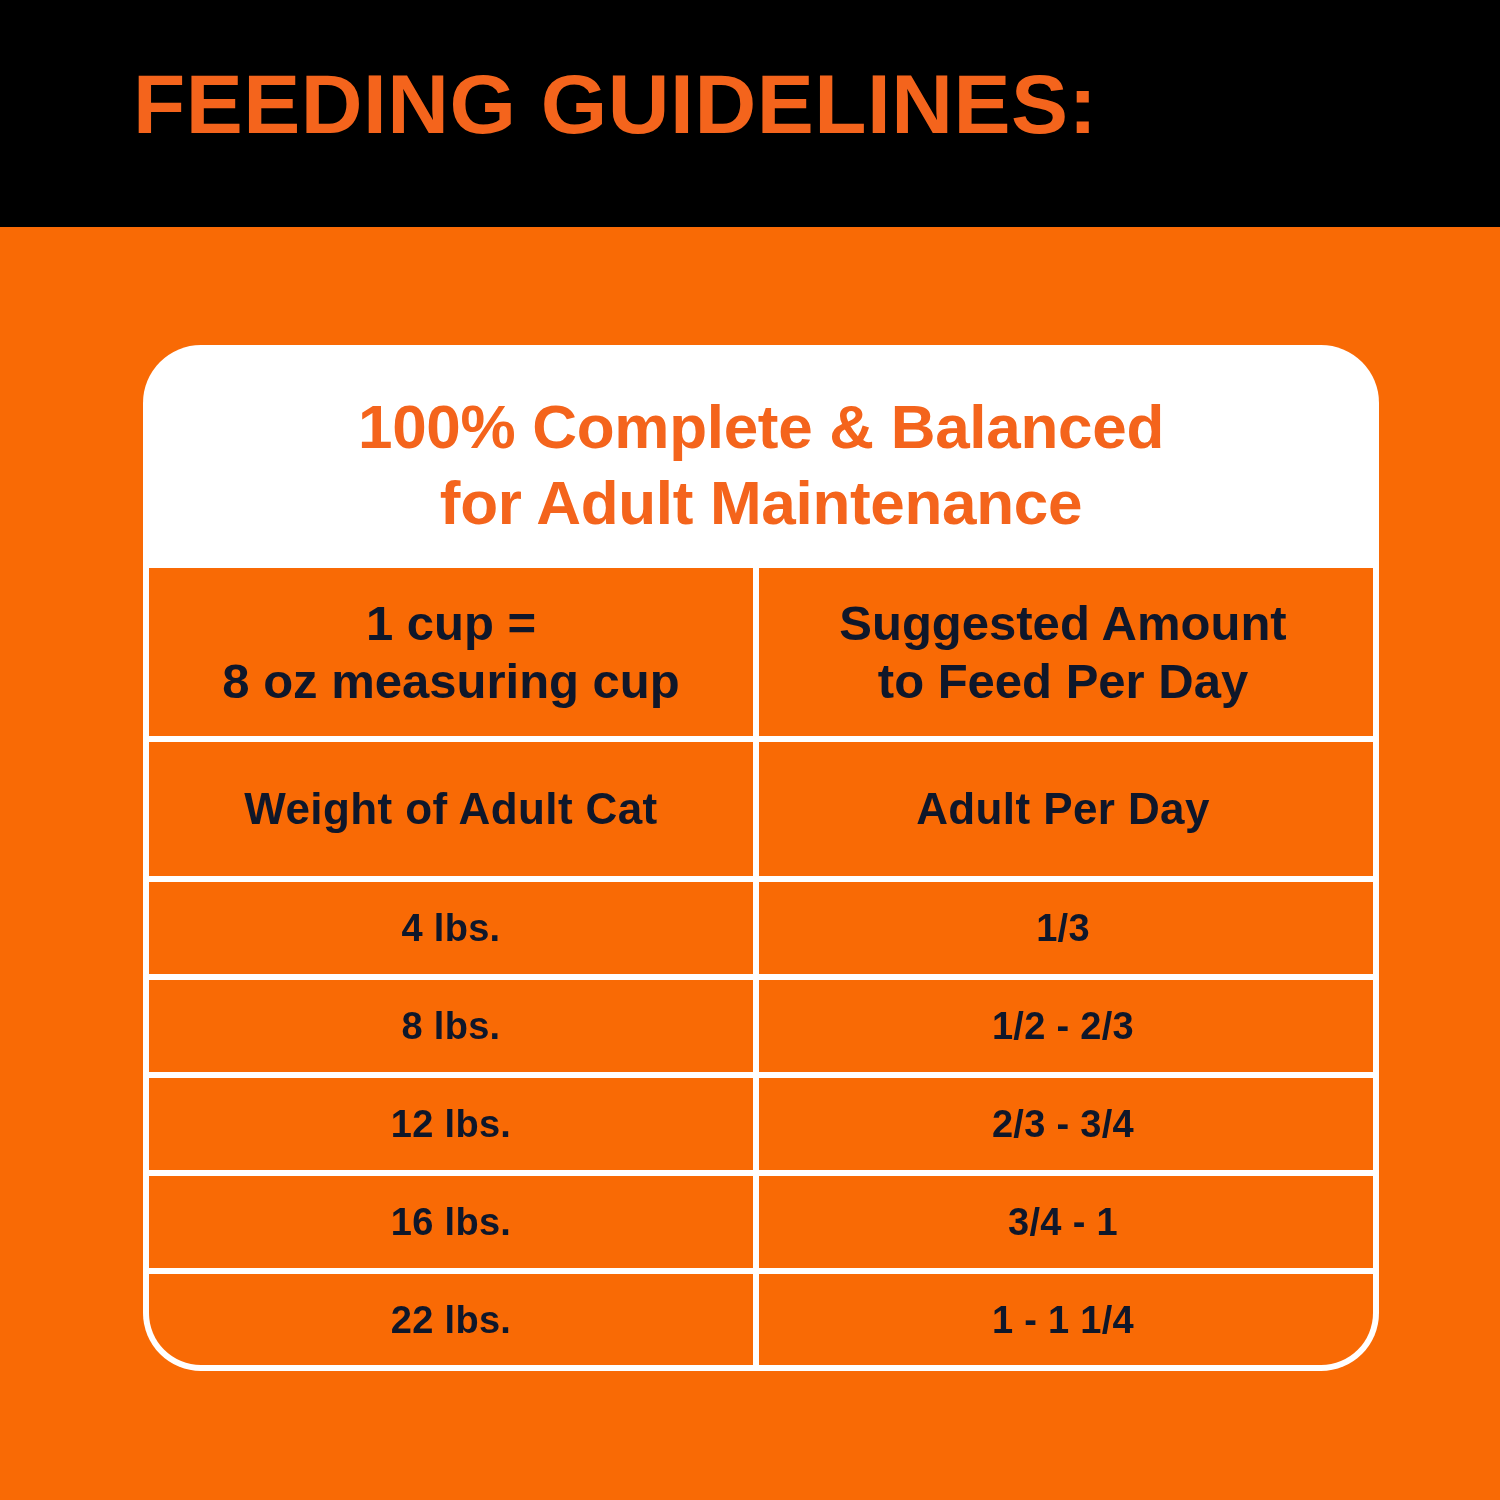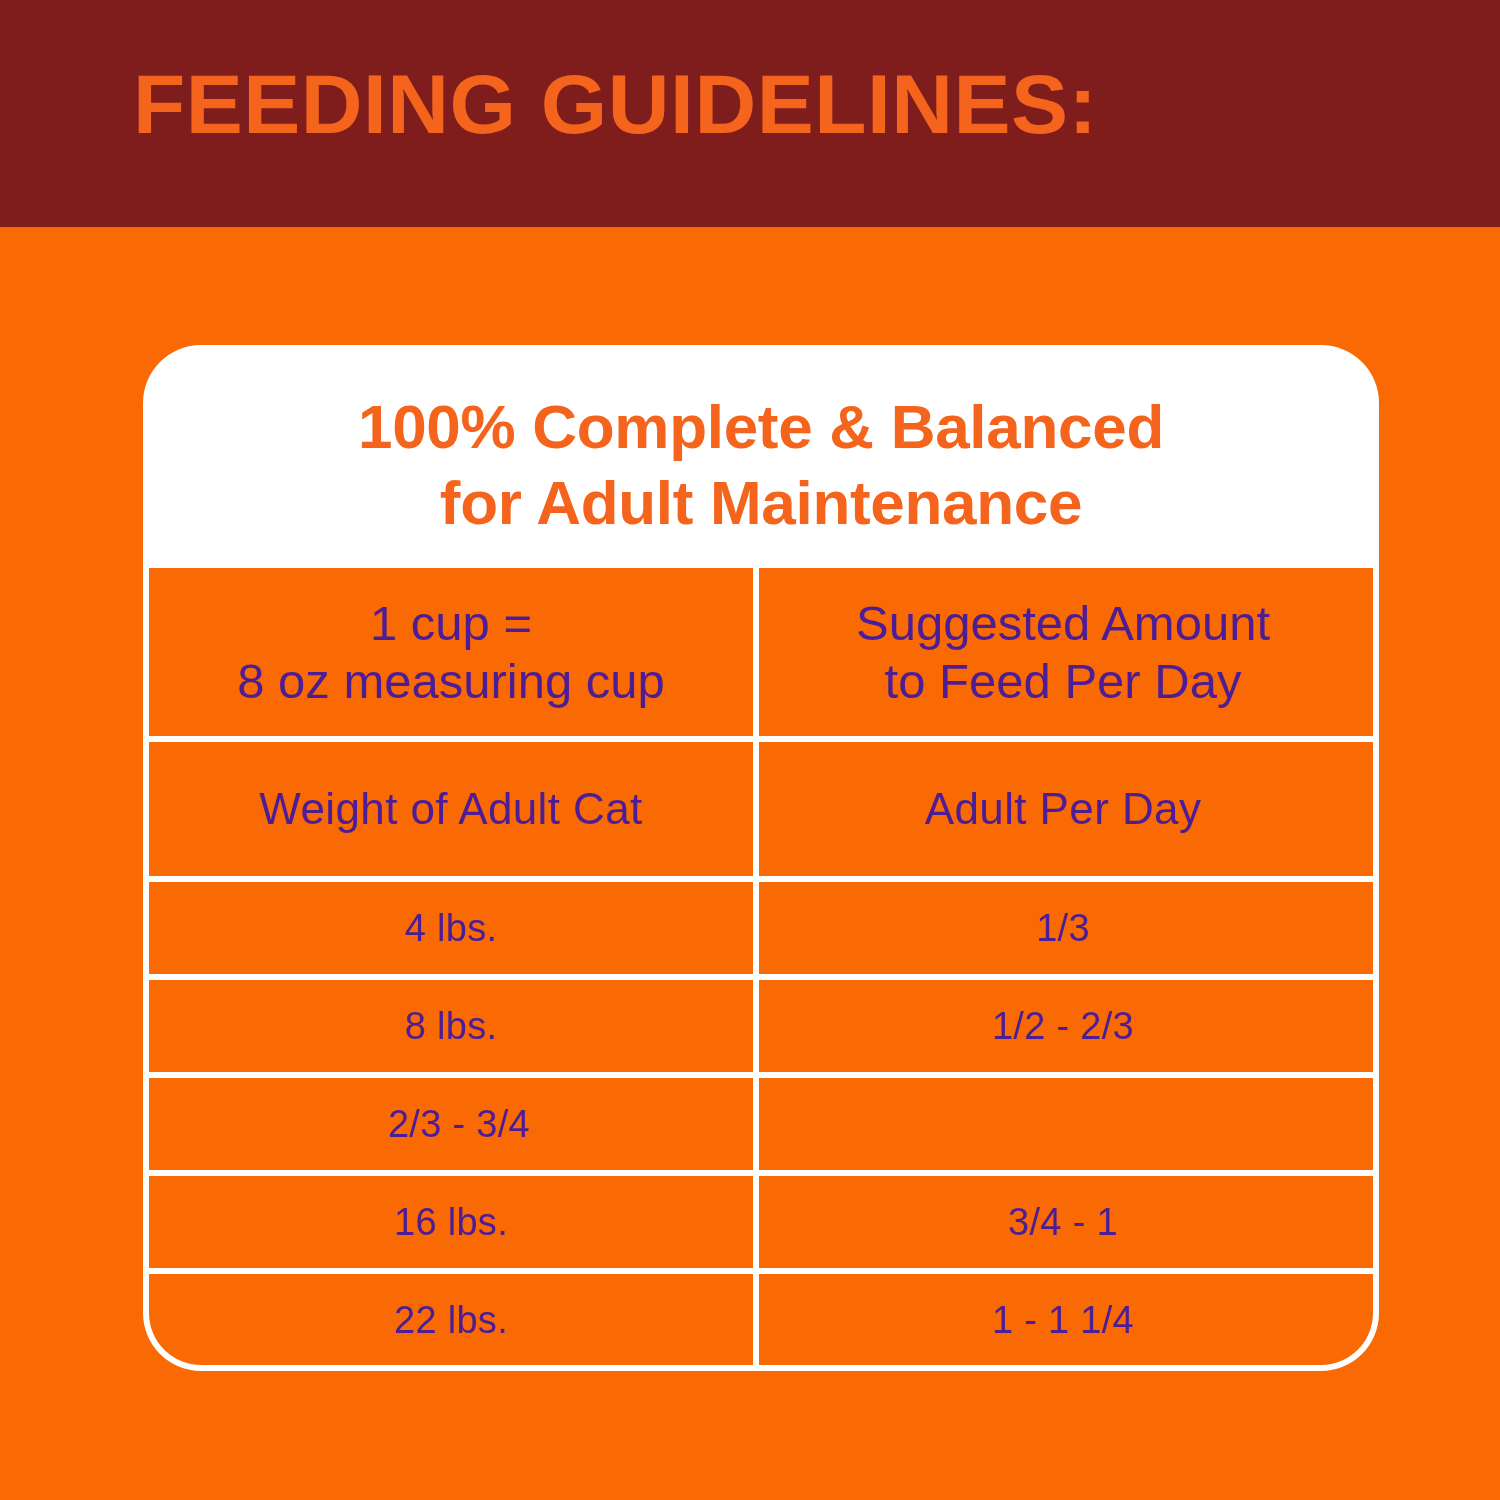--- a/index.html
+++ b/index.html
@@ -22,21 +22,21 @@
     background: #ffffff;
   }
 
   
   .top-banner {
     position: absolute;
     left: 0;
     top: 0;
     width: 1500px;
     height: 227px;
-    background: #7f1d1d;
+    background: #000000;
     box-sizing: border-box;
   }
   .banner-title {
     position: absolute;
     left: 133px;
     top: 58px;
     font-family: "Liberation Sans Narrow", "Liberation Sans", sans-serif;
     font-weight: bold;
     font-size: 83px;
     line-height: 94px;
@@ -112,23 +112,23 @@
     width: 1224px;
     display: flex;
     box-sizing: border-box;
   }
   .tcell {
     display: flex;
     align-items: center;
     justify-content: center;
     text-align: center;
     box-sizing: border-box;
-    color: #4c1d95;
+    color: #0f172a;
     font-family: "Liberation Sans Narrow", "Liberation Sans", sans-serif;
-    font-weight: normal;
+    font-weight: bold;
   }
   .tcell.left  { width: 604px; }
   .tcell.right { width: 620px; }
 
   
   .rule-h {
     position: absolute;
     left: 0;
     width: 1224px;
     height: 6px;
@@ -215,20 +215,21 @@
 
       <div class="trow row-data" id="row-d0">
         <div class="tcell left">4 lbs.</div>
         <div class="tcell right">1/3</div>
       </div>
       <div class="trow row-data" id="row-d1">
         <div class="tcell left">8 lbs.</div>
         <div class="tcell right">1/2 - 2/3</div>
       </div>
       <div class="trow row-data" id="row-d2">
+        <div class="tcell left">12 lbs.</div>
         <div class="tcell right">2/3 - 3/4</div>
       </div>
       <div class="trow row-data" id="row-d3">
         <div class="tcell left">16 lbs.</div>
         <div class="tcell right">3/4 - 1</div>
       </div>
       <div class="trow row-data" id="row-d4">
         <div class="tcell left">22 lbs.</div>
         <div class="tcell right">1 - 1 1/4</div>
       </div>

